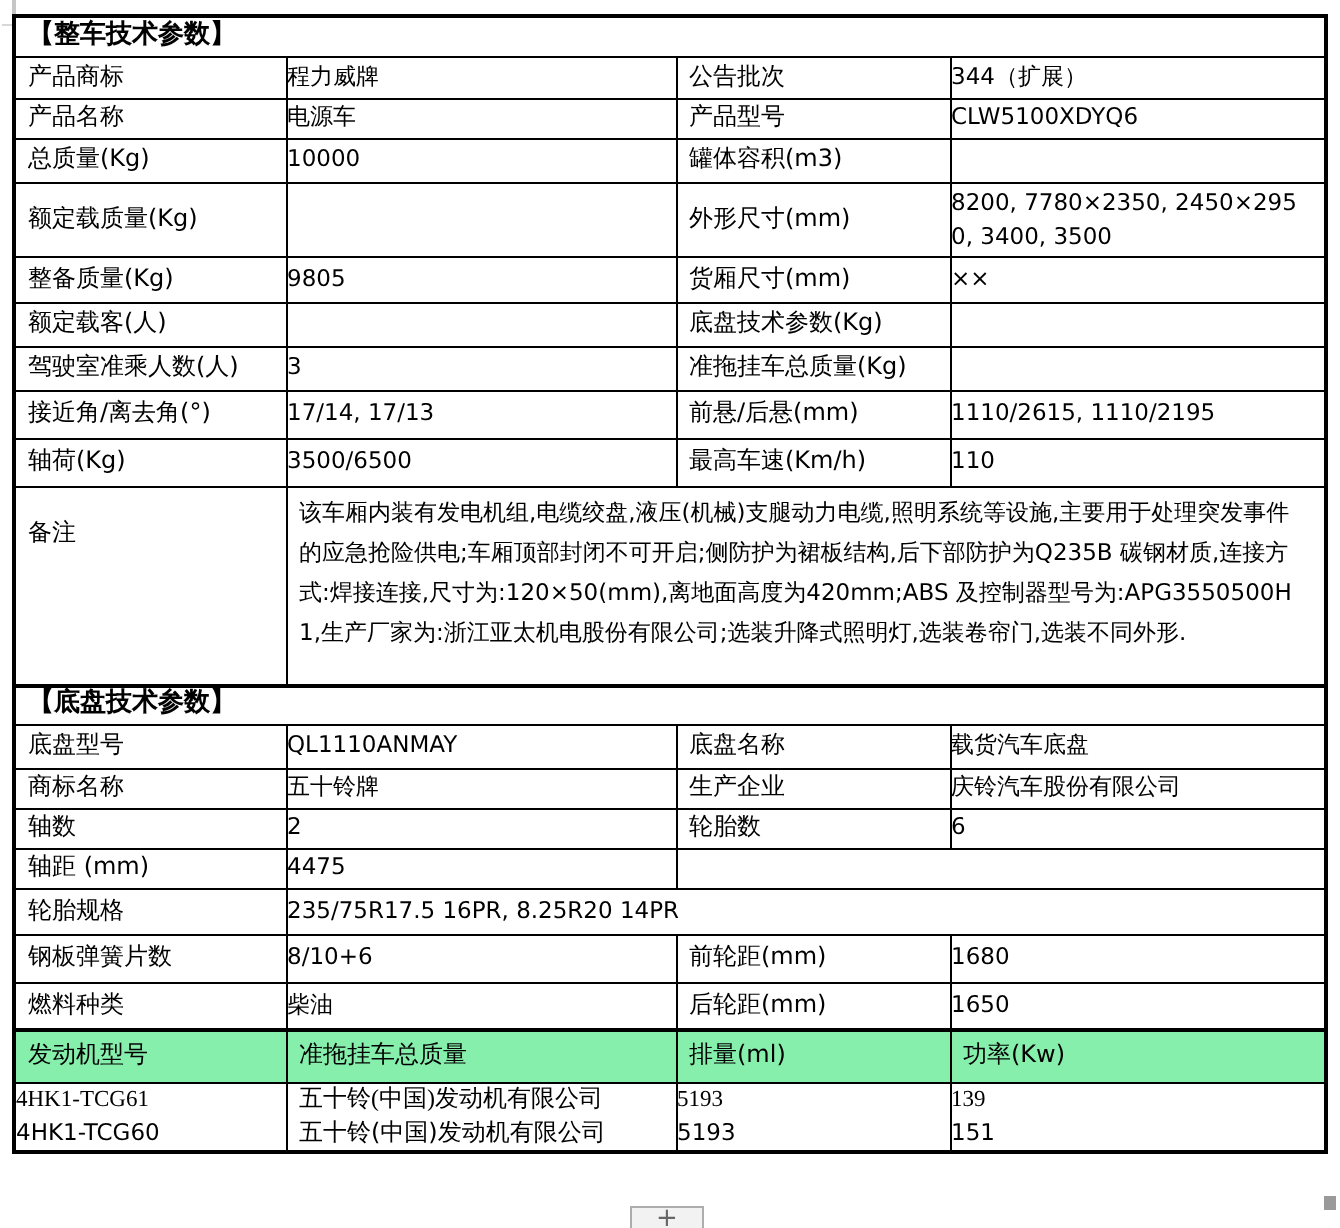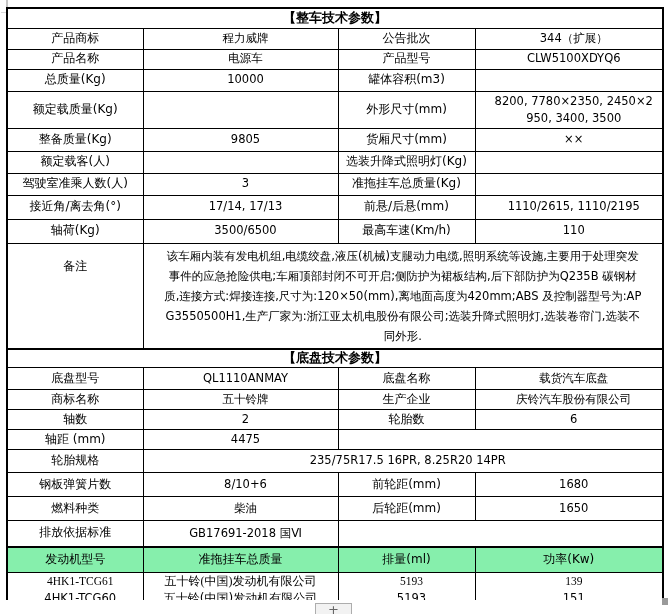--- a/index.html
+++ b/index.html
@@ -4,21 +4,21 @@
 <style>
   * { box-sizing: border-box; margin: 0; padding: 0; }
   html, body {
     width: 670px; height: 614px;
     background: #ffffff;
     font-family: "DejaVu Sans", sans-serif;
     color: #000;
     overflow: hidden;
     position: relative;
   }
-  .page { position: absolute; left: 0; top: 0; width: 571px; height: 614px; text-align: center; }
+  .page { position: absolute; left: 0; top: 0; width: 571px; height: 614px; }
 
   
   .corner-frag {
     position: absolute; left: 1px; top: 0; width: 7px; height: 13px;
     border-right: 2px solid #c6c6c6; border-bottom: 1px solid #d8d8d8;
   }
 
   table.spec {
     position: absolute; left: 6px; top: 7px;
     width: 656px;
@@ -29,30 +29,30 @@
   }
   td {
     border: 1px solid #000;
     font-size: 12px;
     line-height: 1.15;
     padding: 1px 6px;
     overflow: hidden;
     white-space: nowrap;
     vertical-align: middle;
   }
-  td.val { padding-left: 16px; font-size: 11.5px; margin-left: 28px; }
+  td.val { padding-left: 0; font-size: 11.5px; margin-left: 28px; }
   tr.sec-title td {
     font-weight: bold; font-size: 13px; background: #ffffff;
   }
   tr.sec-boundary td { border-top: 2px solid #000; }
   tr.engine-header td { background: #86efac; font-size: 12px; }
   td.remark-label { vertical-align: top; padding-top: 16px; }
   td.remark-text {
     white-space: normal; word-break: break-all;
-    line-height: 20px; font-size: 11.5px; padding: 2px 20px;
+    line-height: 20px; font-size: 11.5px; padding: 2px 6px;
     vertical-align: top;
   }
   tr.eng-row-1 td { border-bottom: none; font-family: Liberation Serif, serif; }
   tr.eng-row-2 td { border-top: none; }
 
   
   .rh20{height:20px}.rh21{height:21px}.rh22{height:22px}.rh23{height:23px}
   .rh24{height:24px}.rh26{height:26px}.rh36{height:36px}
   .rh100{height:100px}.rh19{height:19px}.rh18{height:18px}.rh17{height:17px}
 
@@ -119,21 +119,21 @@
     </tr>
     <tr class="rh23">
       <td>整备质量(Kg)</td>
       <td class="val">9805</td>
       <td>货厢尺寸(mm)</td>
       <td class="val">××</td>
     </tr>
     <tr class="rh22">
       <td>额定载客(人)</td>
       <td class="val"></td>
-      <td>选装升降式照明灯(Kg)</td>
+      <td>底盘技术参数(Kg)</td>
       <td class="val"></td>
     </tr>
     <tr class="rh22">
       <td>驾驶室准乘人数(人)</td>
       <td class="val">3</td>
       <td>准拖挂车总质量(Kg)</td>
       <td class="val"></td>
     </tr>
     <tr class="rh24">
       <td>接近角/离去角(°)</td>
@@ -193,25 +193,20 @@
       <td>前轮距(mm)</td>
       <td class="val">1680</td>
     </tr>
     <tr class="rh24">
       <td>燃料种类</td>
       <td class="val">柴油</td>
       <td>后轮距(mm)</td>
       <td class="val">1650</td>
     </tr>
 
-    <tr class="rh26">
-      <td>排放依据标准</td>
-      <td class="val">GB17691-2018 国Ⅵ</td>
-      <td colspan="2"></td>
-    </tr>
 
     <tr class="engine-header sec-boundary rh26">
       <td>发动机型号</td>
       <td>准拖挂车总质量</td>
       <td>排量(ml)</td>
       <td>功率(Kw)</td>
     </tr>
     <tr class="eng-row-1 rh18">
       <td class="val">4HK1-TCG61</td>
       <td>五十铃(中国)发动机有限公司</td>

